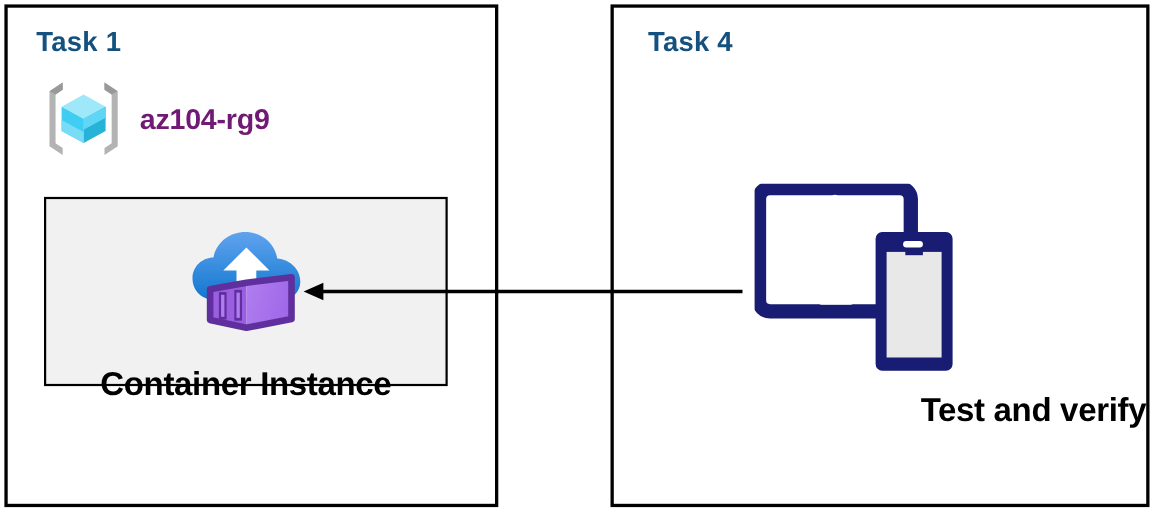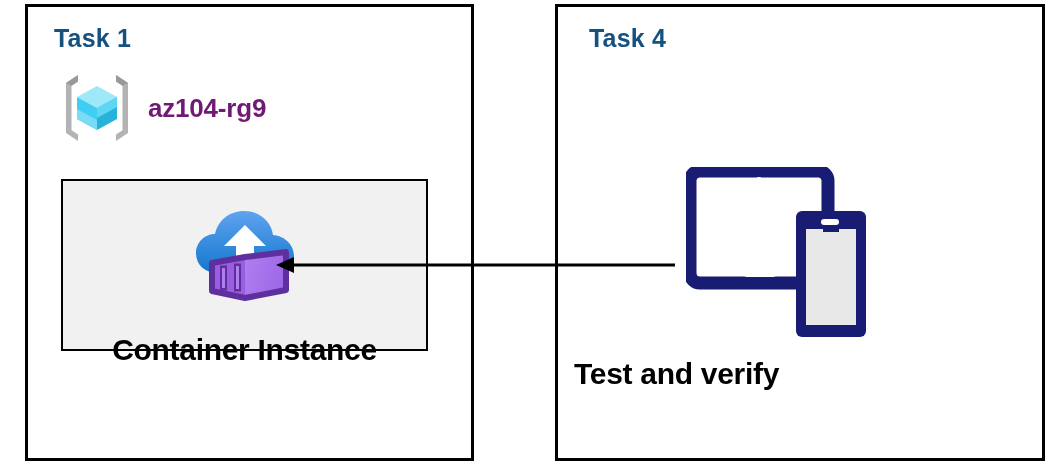--- a/index.html
+++ b/index.html
@@ -15,21 +15,21 @@
     overflow: hidden;
   }
 
   
   .panel {
     position: absolute;
     box-sizing: border-box;
     border: 3px solid #000000;
     background: #ffffff;
   }
-  #panel-task1 { left: 4px;   top: 4px; width: 449px; height: 457px; margin-left: 21px; }
+  #panel-task1 { left: 4px;   top: 4px; width: 449px; height: 457px; }
   #panel-task2 { left: 555px; top: 4px; width: 490px; height: 457px; }
 
   .panel-title {
     position: absolute;
     font-size: 25px;
     font-weight: bold;
     color: #14517f;
     letter-spacing: 0.2px;
     white-space: nowrap;
   }
@@ -94,21 +94,21 @@
     top: 160px;
     width: 190px;
     height: 175px;
     display: block;
   }
   #test-verify-label {
     position: absolute;
     left: 16px;
     right: 0;
     top: 350px;
-    text-align: left;
+    text-align: right;
     font-size: 30px;
     font-weight: bold;
     color: #000000;
     letter-spacing: -0.3px;
     white-space: nowrap;
   }
 
   
   #connector-arrow {
     position: absolute;

